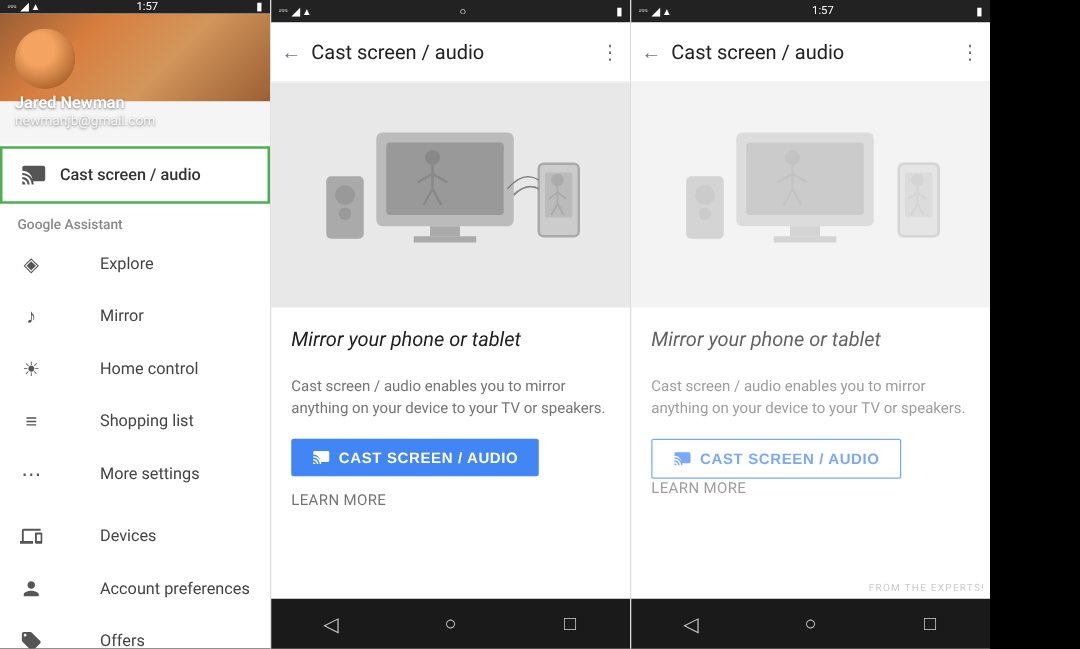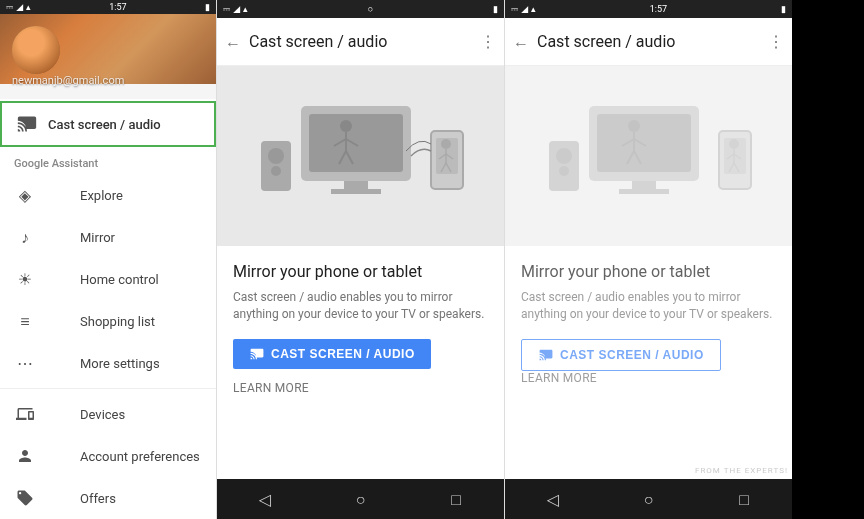--- a/index.html
+++ b/index.html
@@ -191,21 +191,22 @@
     .cast-content {
       padding: 16px;
       flex: 1;
       overflow: hidden;
     }
 
     .cast-content-title {
       font-size: 16px;
       font-weight: 400;
       color: #212121;
-      margin-bottom: 8px;
+      margin-bottom: 20px;
+      font-style: italic;
     }
 
     .cast-content-desc {
       font-size: 12px;
       color: #757575;
       line-height: 1.4;
       margin-bottom: 16px;
     }
 
     .cast-button {
@@ -341,20 +342,21 @@
     <div class="status-icons">
       <span>▮</span>
     </div>
   </div>
 
   <div class="drawer-header">
     <div class="drawer-header-bg"></div>
     <div class="drawer-avatar">
       <div class="drawer-avatar-face"></div>
     </div>
+    <div class="drawer-user-name">Jared Newman</div>
     <div class="drawer-user-email">newmanjb@gmail.com</div>
   </div>
 
   <div class="cast-menu-item">
     <div class="menu-icon">
       <svg class="cast-icon-svg" viewBox="0 0 24 24" fill="#555">
         <path d="M1 18v3h3c0-1.66-1.34-3-3-3zm0-4v2c2.76 0 5 2.24 5 5h2c0-3.87-3.13-7-7-7zm18-7H5v1.63c3.96 1.28 7.09 4.41 8.37 8.37H19V7zM1 10v2c4.97 0 9 4.03 9 9h2c0-6.08-4.93-11-11-11zm20-7H3C1.9 3 1 3.9 1 5v3c5.52 0 10 4.48 10 10h10c1.1 0 2-.9 2-2V5c0-1.1-.9-2-2-2z"></path>
       </svg>
     </div>
     <span class="cast-menu-label">Cast screen / audio</span>

